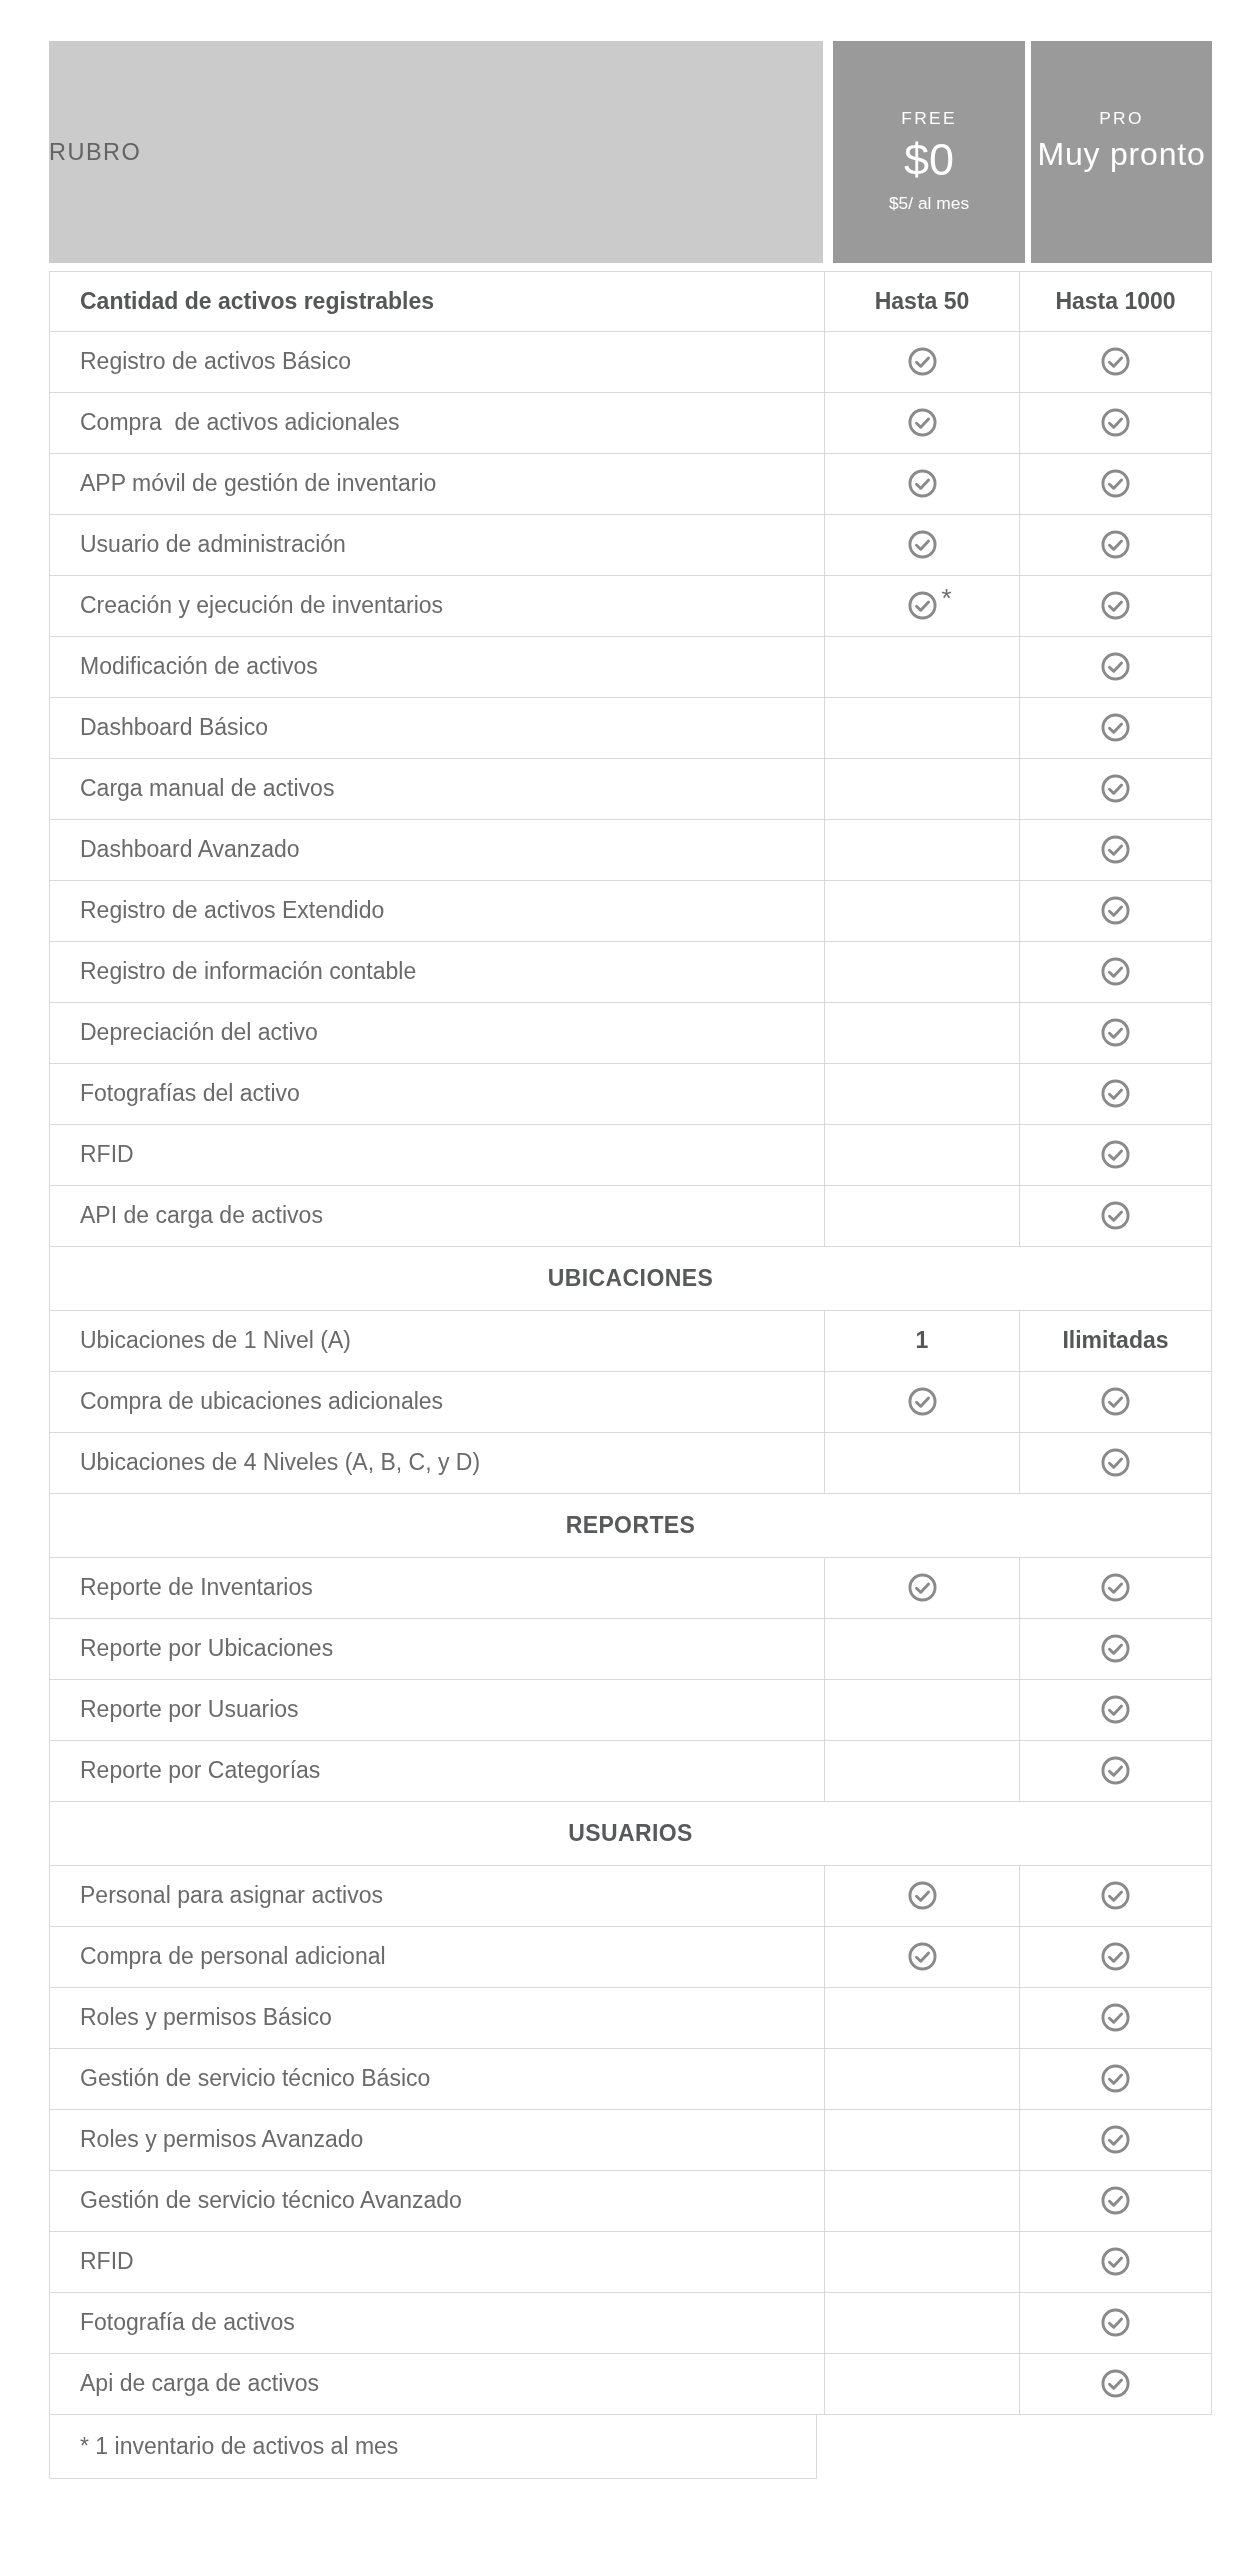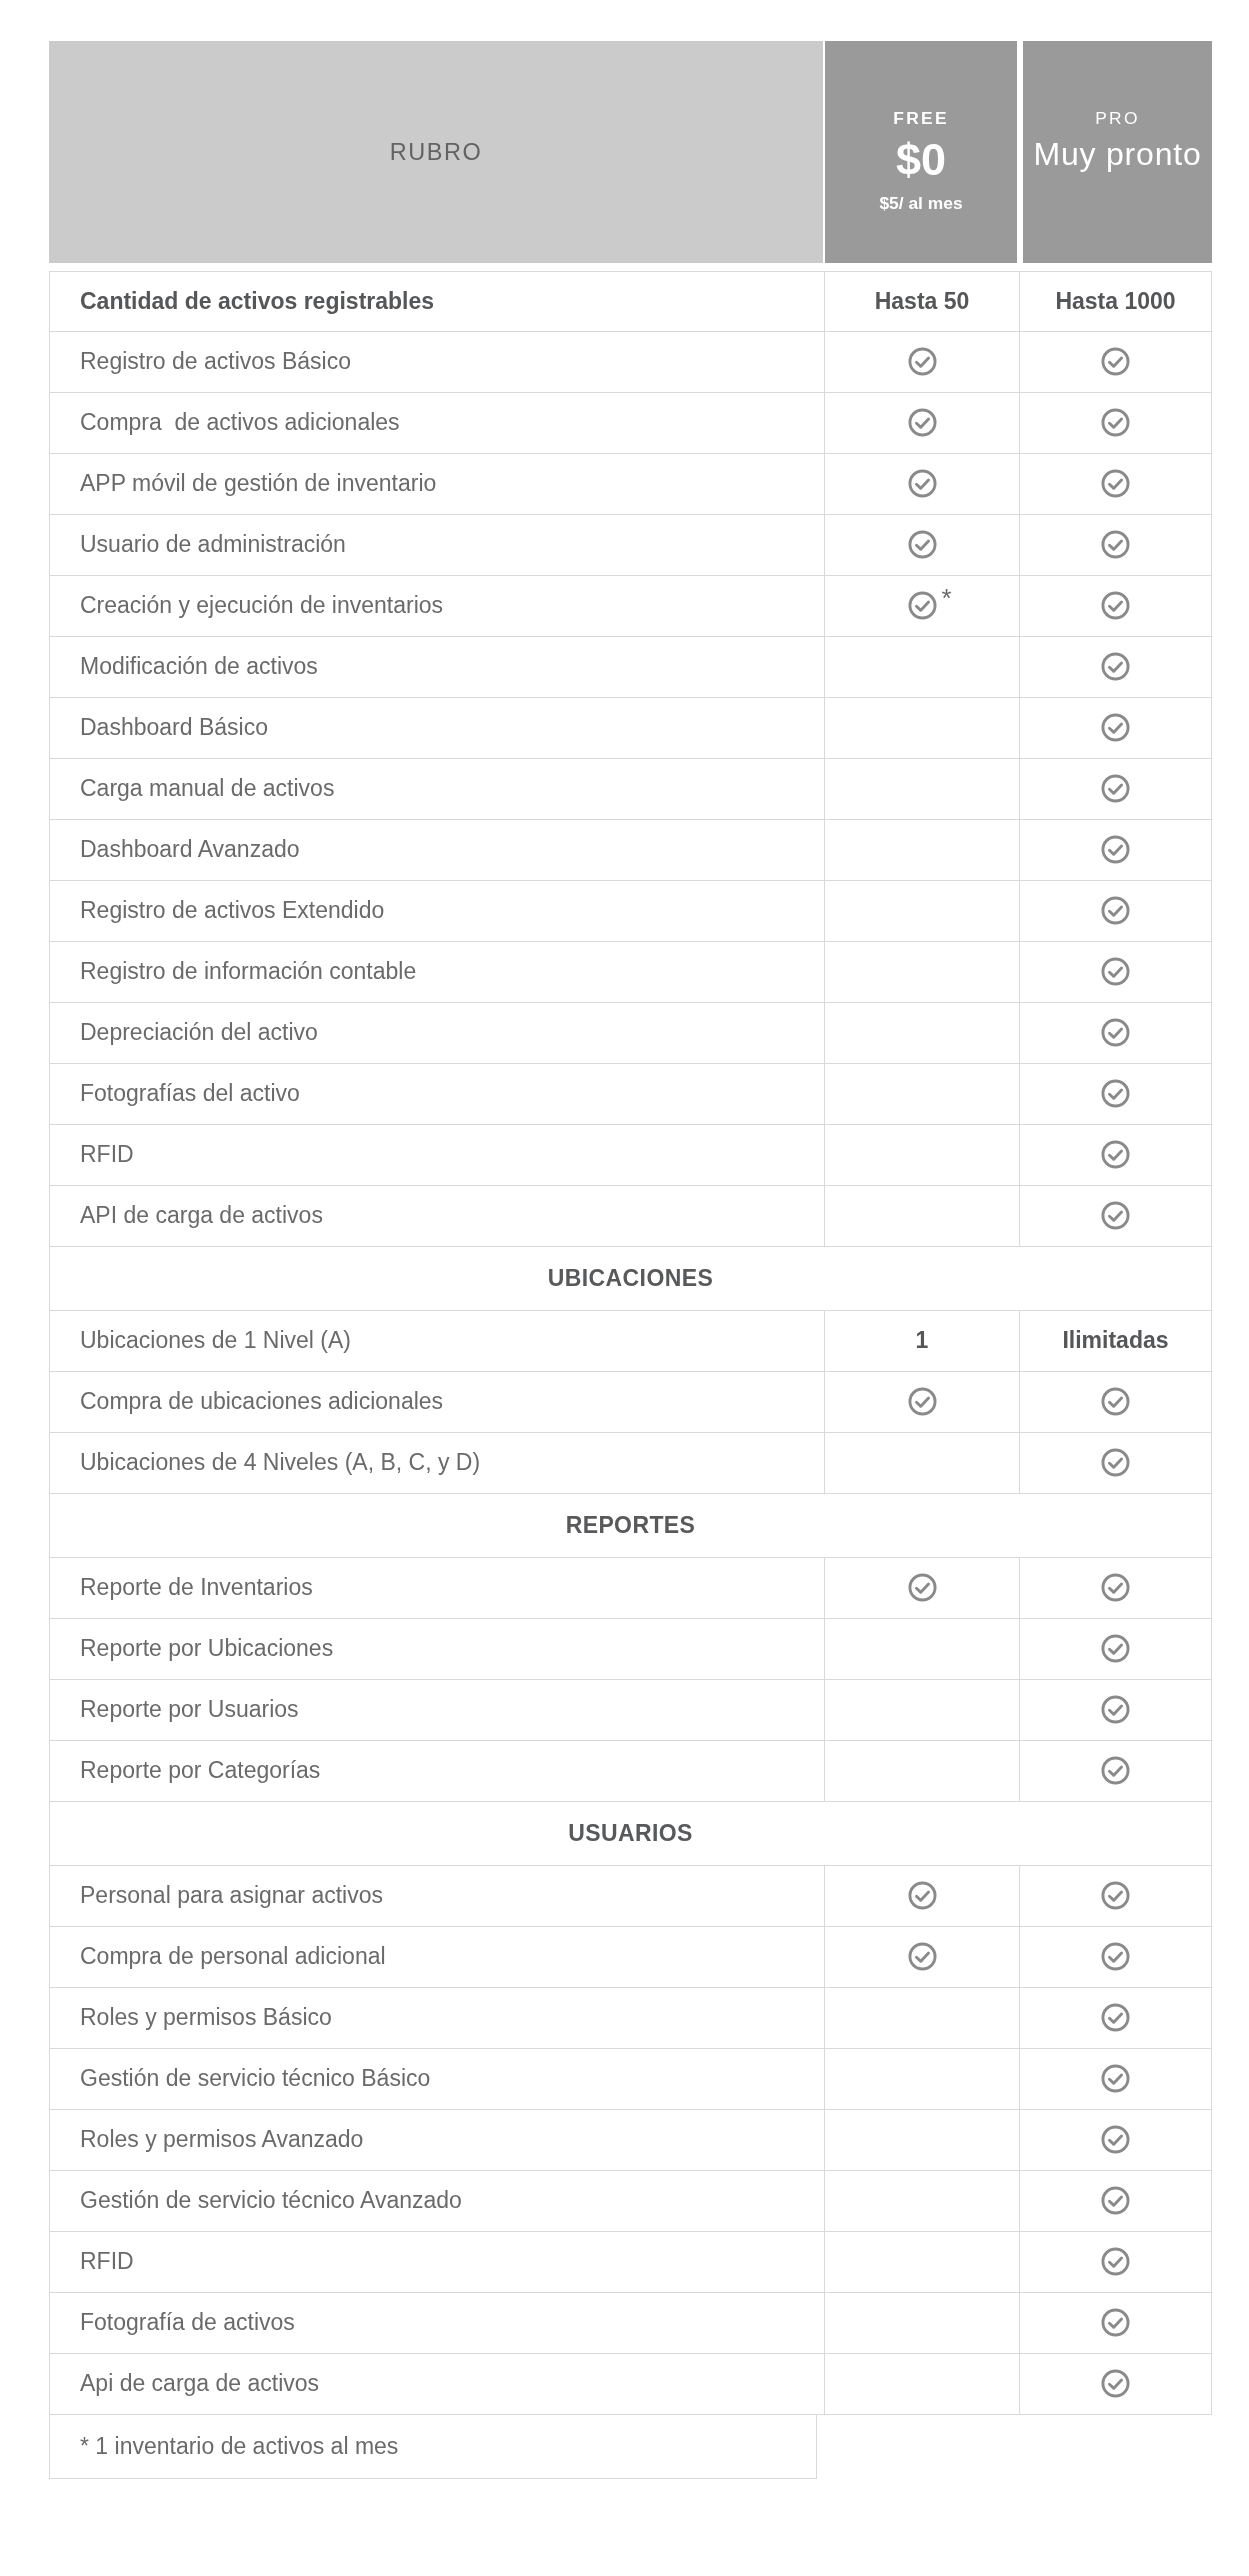--- a/index.html
+++ b/index.html
@@ -7,29 +7,29 @@
     width:1250px;height:2576px;position:relative;
     font-family:"Liberation Sans", sans-serif;
     -webkit-font-smoothing:antialiased;
   }
   .table{position:absolute;left:49px;top:41px;width:1163px;}
 
   
   .thead{display:flex;height:222px;}
   .h-rubro{
     width:774px;background:#cbcbcb;
-    display:flex;align-items:center;justify-content:center;
+    display:flex;align-items:center;justify-content:flex-start;
     color:#636363;font-size:23.5px;letter-spacing:1.5px;
   }
   .h-plan{
     background:#9a9a9a;color:#ffffff;box-sizing:border-box;
     display:flex;flex-direction:column;align-items:center;
     padding-top:67px;text-align:center;
   }
-  .h-free{margin-left:2px;width:192px;font-weight:bold;}
+  .h-free{margin-left:10px;width:192px;}
   .h-pro{margin-left:6px;flex:1;}
   .plan-name{font-size:17.4px;letter-spacing:2.3px;line-height:1.2;}
   .plan-price{font-size:45px;line-height:1.1;margin-top:6px;}
   .plan-period{font-size:17.4px;margin-top:9px;}
   .plan-tagline{font-size:32px;margin-top:7.6px;letter-spacing:0.8px;}
 
   
   .tbody{margin-top:7.6px;border-radius:11px;}
   .row{
     display:flex;box-sizing:border-box;height:61px;background:#fff;

